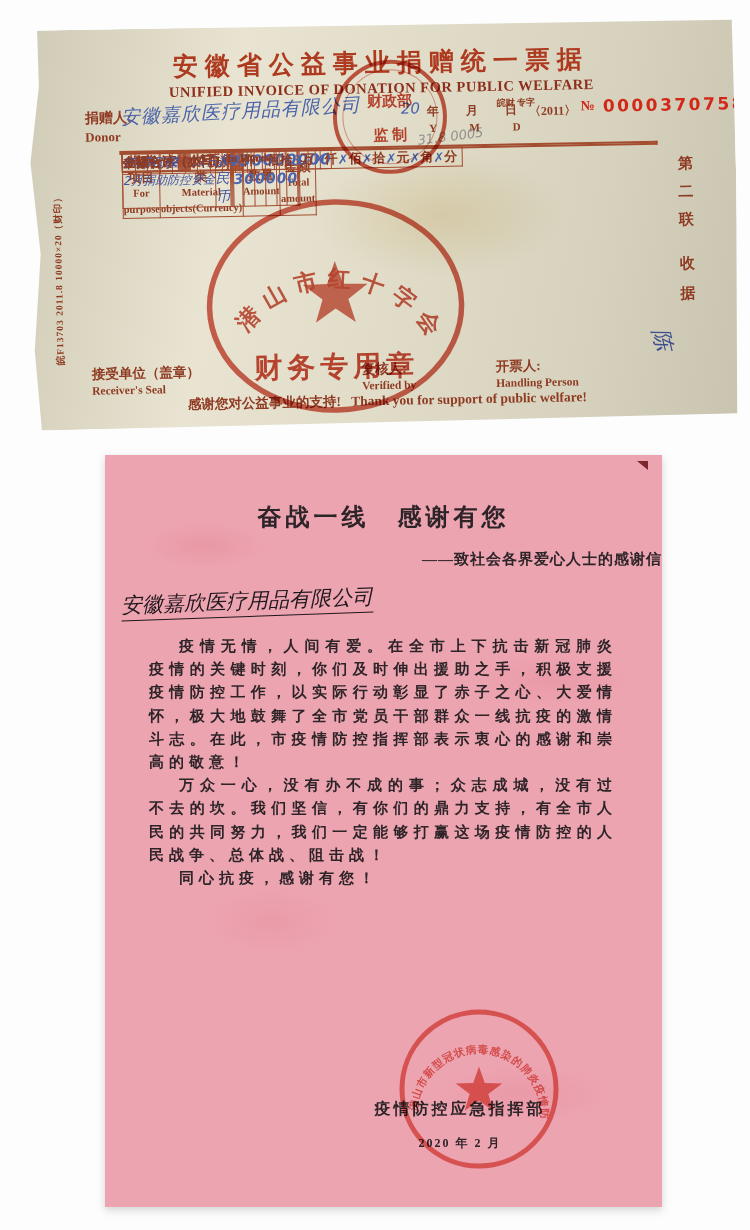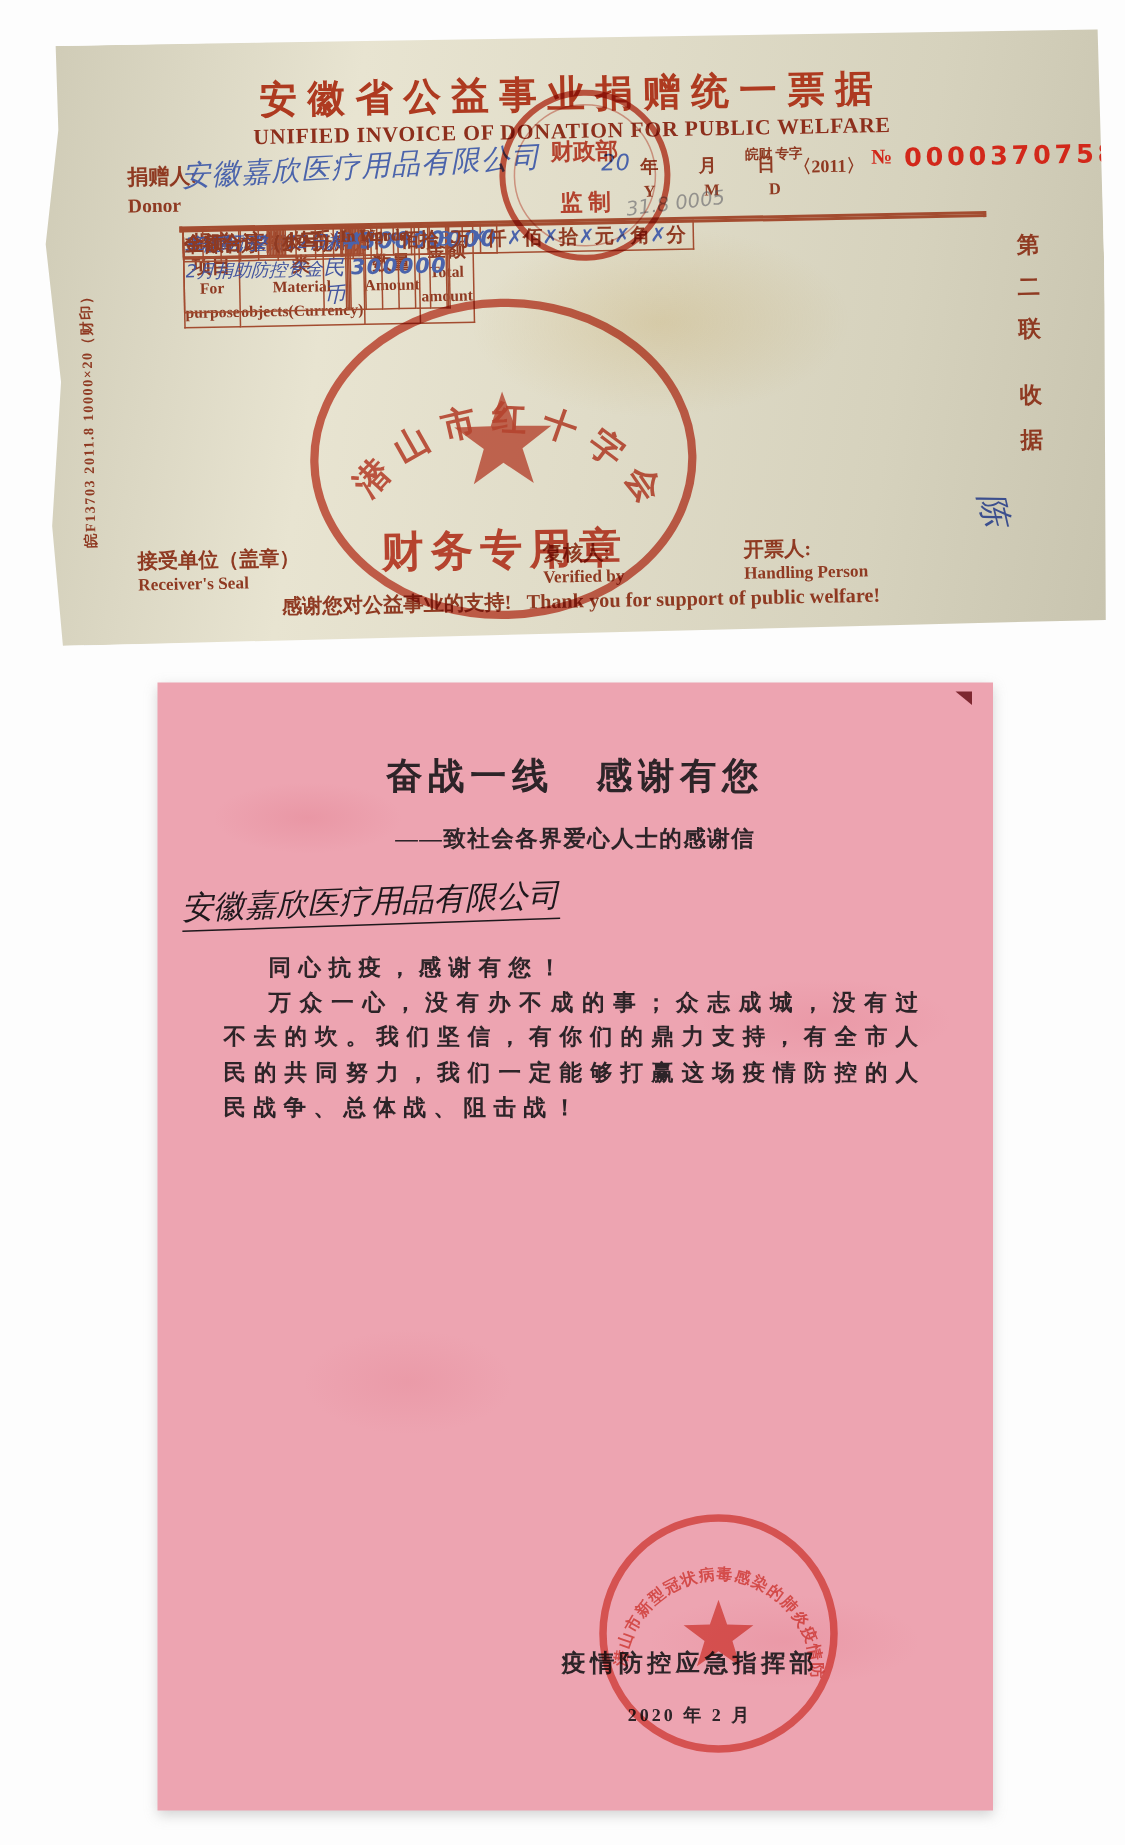--- a/index.html
+++ b/index.html
@@ -76,21 +76,21 @@
       radial-gradient(ellipse 100px 50px at 30% 62%, rgba(219,105,122,.16), transparent 70%),
       radial-gradient(ellipse 130px 44px at 75% 85%, rgba(219,105,122,.18), transparent 70%),
       #eda4b1;
     box-shadow:0 3px 8px rgba(160,160,160,.45);
     font-family:"Liberation Serif",serif;color:#2d2428;}
   .letter *{position:absolute;}
   .l-fold{right:14px;top:6px;width:0;height:0;border-left:11px solid transparent;
     border-top:9px solid #7d2730;}
   .l-title{left:0;top:46px;width:100%;text-align:center;font-size:24px;font-weight:bold;
     letter-spacing:4px;white-space:nowrap;}
-  .l-sub{left:0;top:95px;width:100%;text-align:center;font-size:15px;font-weight:bold;letter-spacing:1px;}
+  .l-sub{left:0;top:95px;width:100%;text-align:right;font-size:15px;font-weight:bold;letter-spacing:1px;}
   .l-salut{left:16px;top:132px;font-size:21px;font-style:italic;transform:rotate(-2deg);
     color:#1e181c;border-bottom:1.5px solid #1e181c;padding-bottom:1px;white-space:nowrap;
     font-family:"DejaVu Sans",sans-serif;}
   .l-body{left:44px;top:180px;width:468px;}
   .l-par{position:static;margin:0;text-indent:2em;font-size:15px;line-height:23.2px;
     letter-spacing:5px;font-weight:600;text-align:justify;}
   .l-signbox{left:140px;width:430px;text-align:center;font-weight:600;white-space:nowrap;}
   .s1{top:606px;font-size:16px;letter-spacing:3px;}
   .s2{top:644px;font-size:16px;letter-spacing:3px;}
   .s3{top:680px;font-size:12px;letter-spacing:2px;}
@@ -288,22 +288,23 @@
       <text x="140" y="185" text-anchor="middle" font-size="28" font-weight="bold" fill="#c4331d" letter-spacing="5">财务专用章</text>
     </svg>
   </div>
 
   <div class="letter">
     <div class="l-fold"></div>
     <div class="l-title">奋战一线　感谢有您</div>
     <div class="l-sub">——致社会各界爱心人士的感谢信</div>
     <div class="l-salut">安徽嘉欣医疗用品有限公司</div>
     <div class="l-body" id="letter-body">
+        <p class="l-par">疫情无情，人间有爱。在全市上下抗击新冠肺炎疫情的关键时刻，你们及时伸出援助之手，积极支援疫情防控工作，以实际行动彰显了赤子之心、大爱情怀，极大地鼓舞了全市党员干部群众一线抗疫的激情斗志。在此，市疫情防控指挥部表示衷心的感谢和崇高的敬意！</p>
+        <p class="l-par">万众一心，没有办不成的事；众志成城，没有过不去的坎。我们坚信，有你们的鼎力支持，有全市人民的共同努力，我们一定能够打赢这场疫情防控的人民战争、总体战、阻击战！</p>
         <p class="l-par">同心抗疫，感谢有您！</p>
-        <p class="l-par">万众一心，没有办不成的事；众志成城，没有过不去的坎。我们坚信，有你们的鼎力支持，有全市人民的共同努力，我们一定能够打赢这场疫情防控的人民战争、总体战、阻击战！</p>
       </div>
     <div class="l-signbox s2">疫情防控应急指挥部</div>
     <div class="l-signbox s3">2020 年 2 月</div>
 
     <svg class="stamp stamp-letter" width="172" height="172">
       <defs>
           <path id="arc-letter" d="M 24,112 A 62,62 0 1 1 148,112" fill="none"></path>
         </defs>
       <circle cx="86" cy="86" r="77" fill="none" stroke="#dd5244" stroke-width="5" opacity=".85"></circle>
       <text font-size="10.5" font-weight="bold" fill="#dd5244" letter-spacing="1" opacity=".9">

